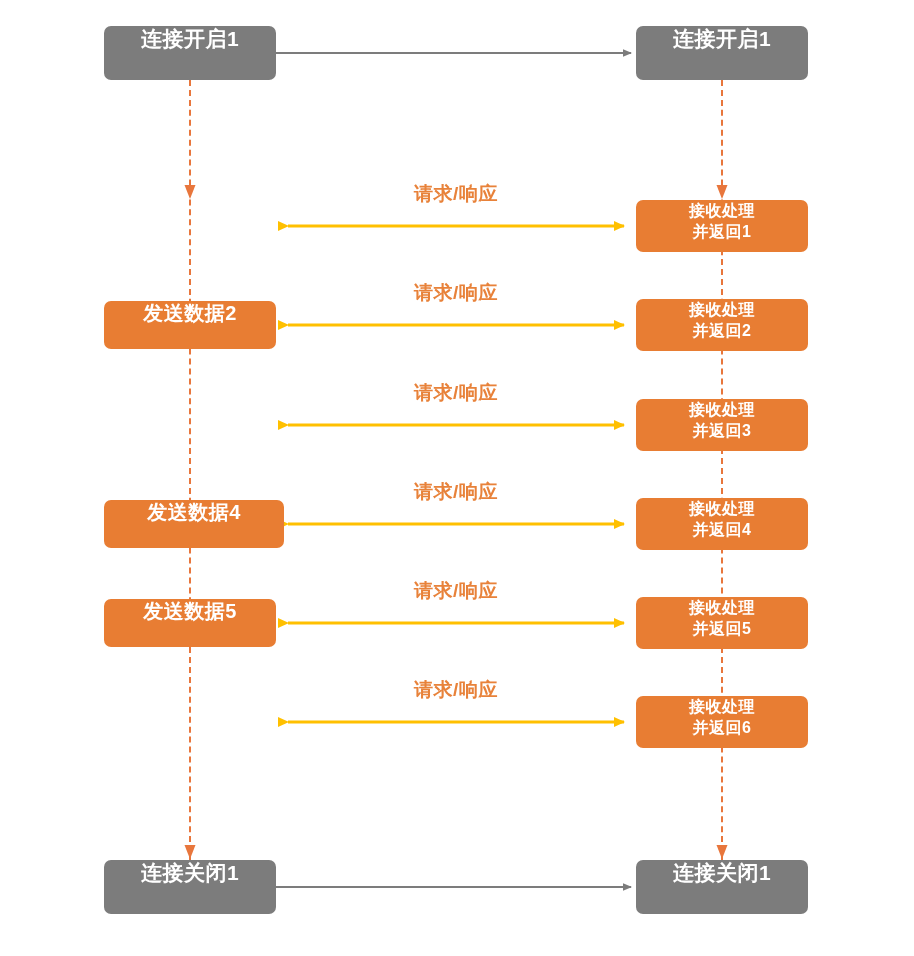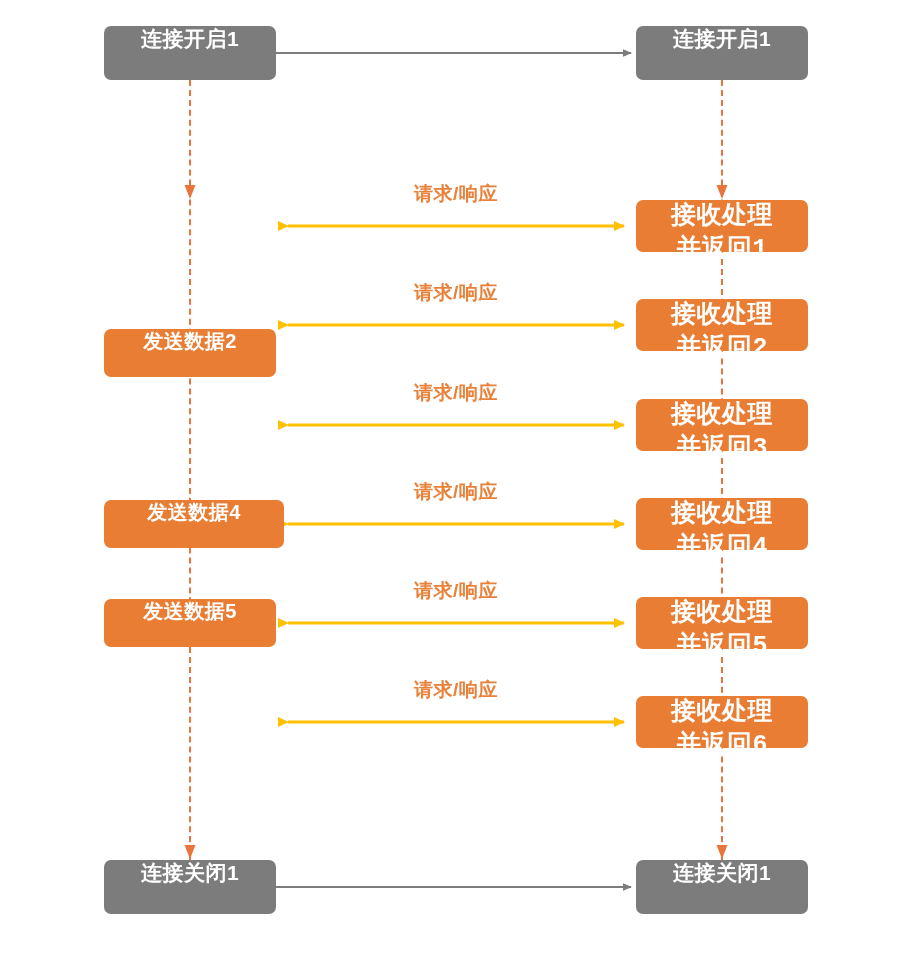--- a/index.html
+++ b/index.html
@@ -43,23 +43,22 @@
   }
   .node.gray {
     background: #7c7c7c;
     font-size: 21px;
   }
   .node.orange {
     background: #e87d33;
     font-size: 20px;
   }
   .node.two-line {
-    font-size: 25px;
+    font-size: 16px;
     line-height: 1.32;
-    font-family: Liberation Mono, monospace;
   }
 
   
   #arrows {
     position: absolute;
     left: 0;
     top: 0;
     width: 914px;
     height: 956px;
     pointer-events: none;
@@ -150,21 +149,21 @@
     <span>连接开启1</span>
   </div>
 
   <div class="exchange-label" style="left:456px; top:181px;">请求/响应</div>
   <div class="node orange two-line" style="left:636px; top:200px; width:172px; height:52px;">
     <span>接收处理</span>
     <span>并返回1</span>
   </div>
 
   <div class="exchange-label" style="left:456px; top:280px;">请求/响应</div>
-  <div class="node orange" style="left:104px; top:301px; width:172px; height:48px;margin-top:28px;">
+  <div class="node orange" style="left:104px; top:301px; width:172px; height:48px;">
     <span>发送数据2</span>
   </div>
   <div class="node orange two-line" style="left:636px; top:299px; width:172px; height:52px;">
     <span>接收处理</span>
     <span>并返回2</span>
   </div>
 
   <div class="exchange-label" style="left:456px; top:380px;">请求/响应</div>
   <div class="node orange two-line" style="left:636px; top:399px; width:172px; height:52px;">
     <span>接收处理</span>

